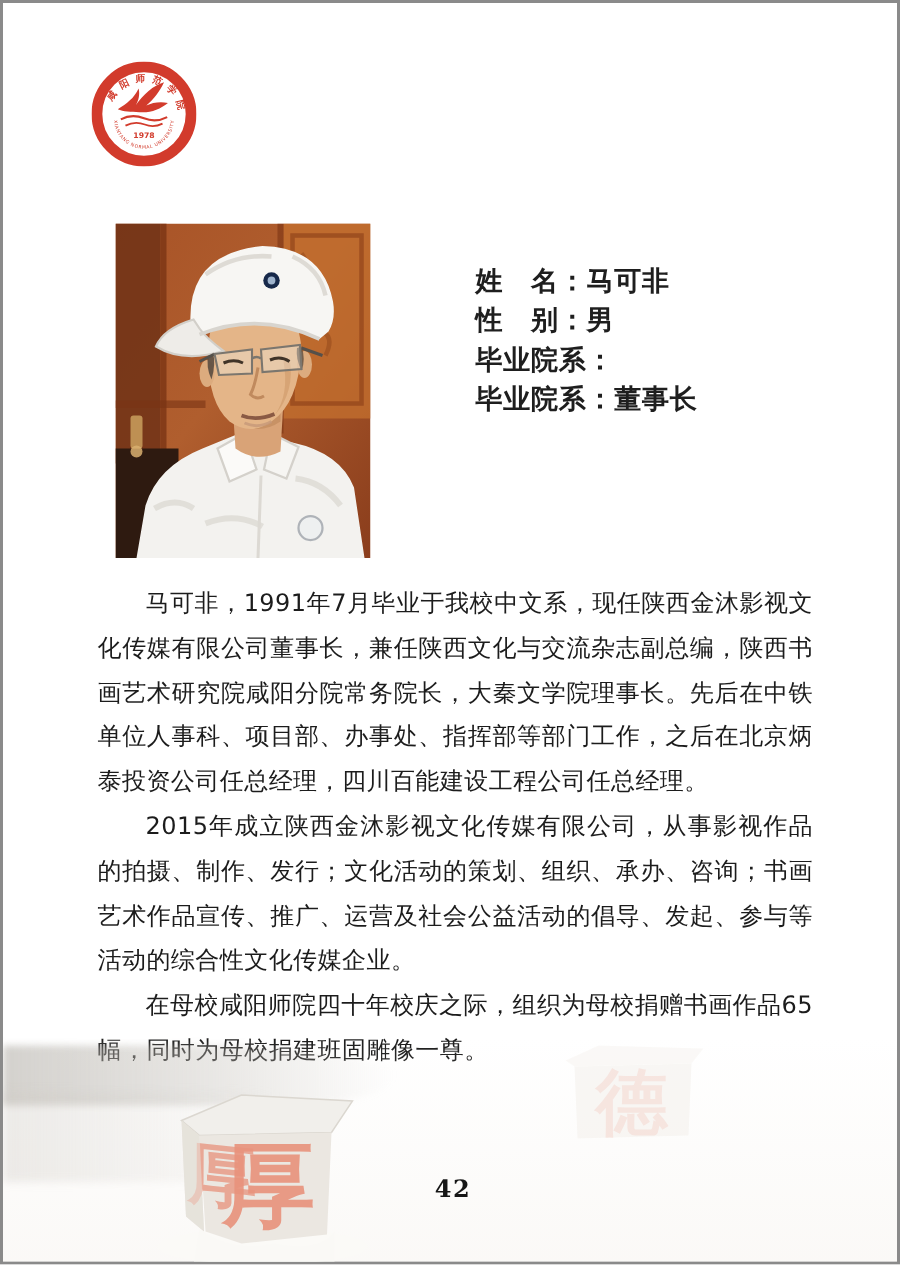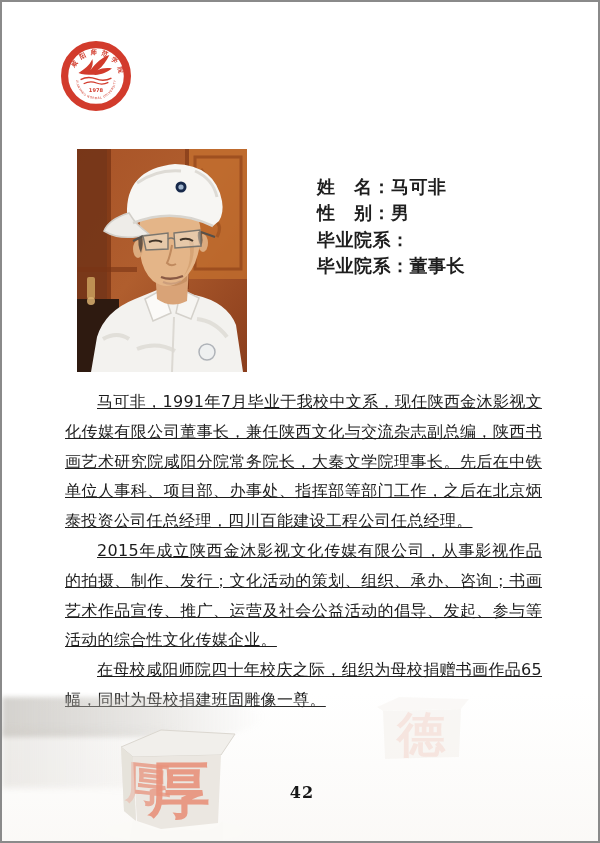--- a/index.html
+++ b/index.html
@@ -29,21 +29,21 @@
   .info-row{display:flex;align-items:flex-start;height:26.4px;font-size:18px;color:#1e1e1e;font-weight:600;margin-left:39px;}
   .info-label{white-space:pre;letter-spacing:.5px;}
   .info-value{letter-spacing:.5px;}
   
   .body-text{
     position:absolute;left:63px;top:385px;width:477px;
     font-size:16px;line-height:29.8px;
     color:#1c1c1c;text-align:justify;
     letter-spacing:.3px;font-weight:500;
   }
-  .body-text p{margin:0;text-indent:2em;text-decoration:underline;}
+  .body-text p{margin:0;text-indent:2em;}
   
   .ledge{
     position:absolute;left:0;top:695px;width:262px;height:40px;
     background:linear-gradient(to right, rgba(176,172,165,.55), rgba(195,191,184,.35) 55%, rgba(220,217,212,0));
     border-radius:0 100% 55% 0 / 0 90% 100% 0;
     filter:blur(2.5px);
   }
   .ledge2{
     position:absolute;left:0;top:726px;width:230px;height:60px;
     background:linear-gradient(to right, rgba(208,204,198,.38), rgba(230,227,222,0) 80%);

